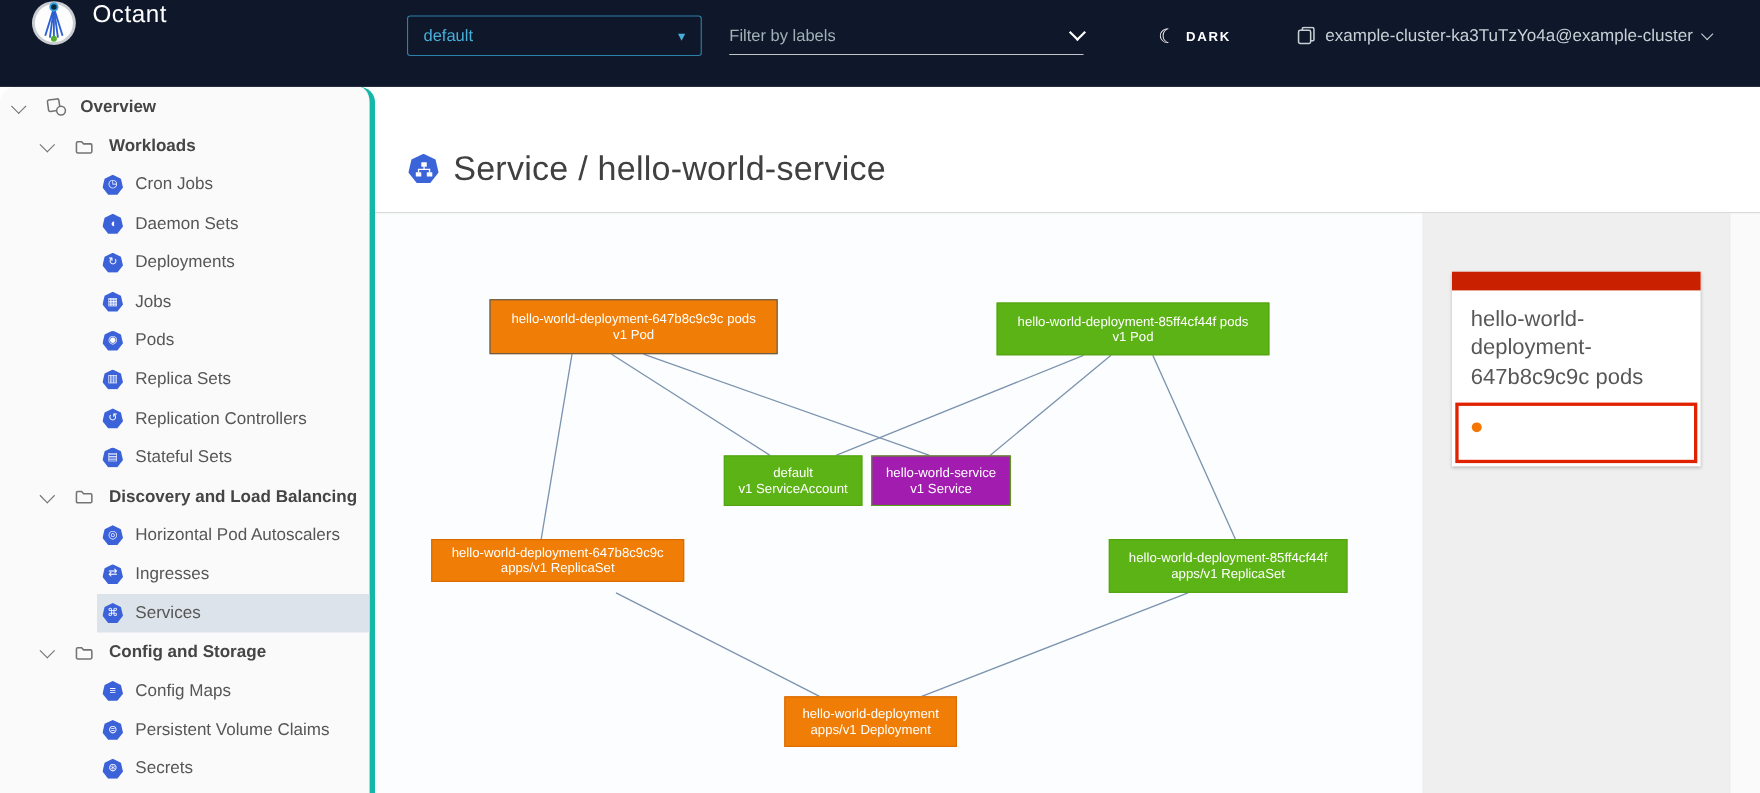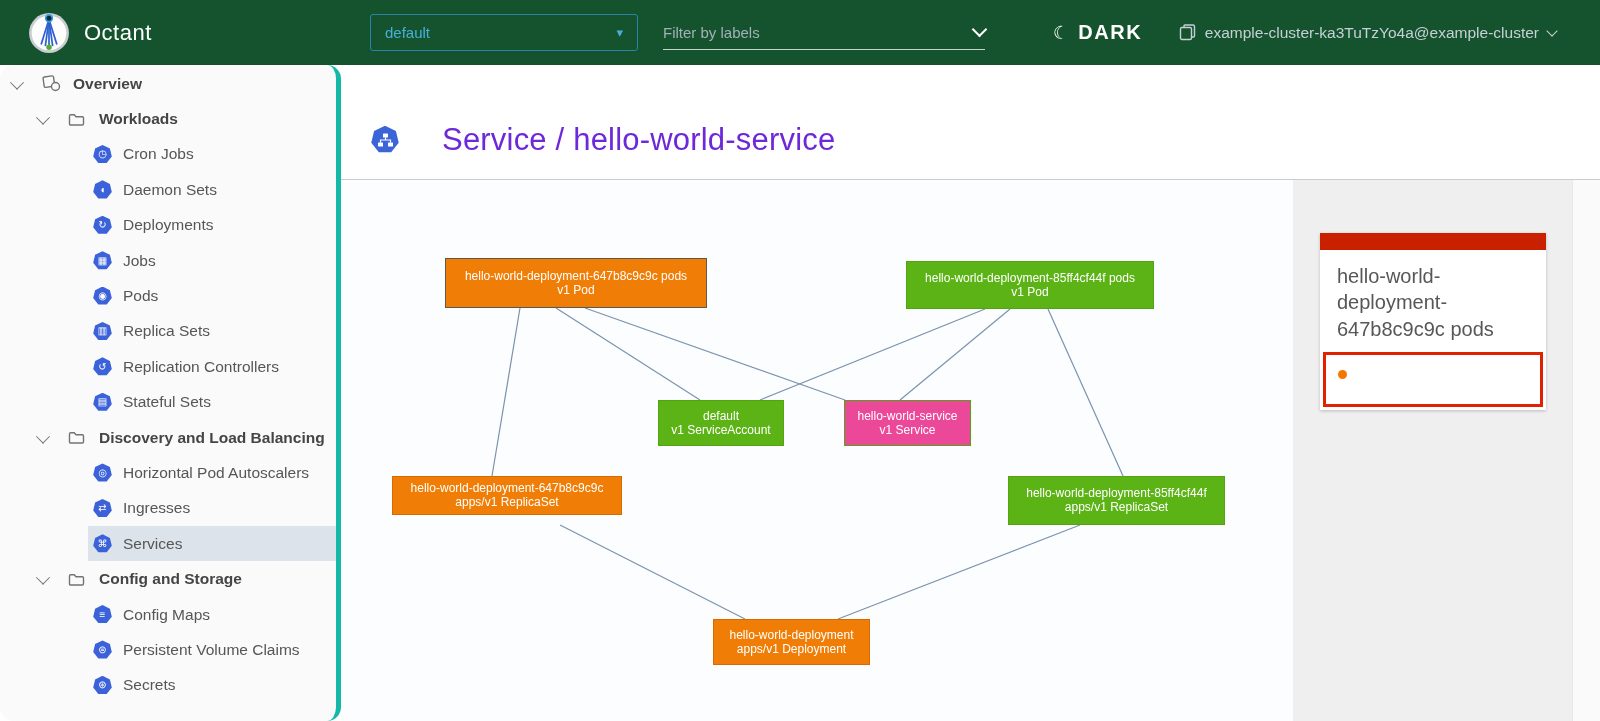--- a/index.html
+++ b/index.html
@@ -3,43 +3,43 @@
 <meta charset="utf-8">
 <style>
   html,body{margin:0;padding:0;}
   body{
     width:1600px;height:721px;overflow:hidden;
     font-family:"Liberation Sans",sans-serif;
     background:#ffffff;color:#454545;
   }
   
   .topbar{
-    height:65px;background:#14532d;position:relative;
-    display:flex;align-items:center;
+    height:79px;background:#0f172a;position:relative;
+    display:flex;
   }
   .logo{width:42px;height:42px;margin-left:28px;flex:0 0 auto;}
   .app-title{color:#fff;font-size:22px;letter-spacing:.5px;margin-left:14px;font-weight:400;}
   .ns-select{
     position:absolute;left:370px;top:14px;width:268px;height:37px;
     border:1px solid #2d82aa;border-radius:3px;box-sizing:border-box;
     display:flex;align-items:center;padding:0 14px;cursor:pointer;
   }
   .ns-select .ns-value{color:#49afd9;font-size:15px;}
   .ns-select .caret{margin-left:auto;color:#49afd9;font-size:13px;line-height:1;}
   .filter-box{
     position:absolute;left:663px;top:15px;width:322px;height:35px;
     border-bottom:1px solid rgba(255,255,255,.75);
     display:flex;align-items:center;box-sizing:border-box;cursor:text;
   }
   .filter-box .ph{color:#a3b1b7;font-size:15px;}
   .chev-w{width:9px;height:9px;border-right:2px solid #fff;border-bottom:2px solid #fff;
     transform:rotate(45deg);margin-left:auto;margin-bottom:6px;}
   .theme-toggle{position:absolute;left:1053px;top:0;height:65px;display:flex;align-items:center;cursor:pointer;}
   .moon{color:#fff;font-size:18px;margin-right:9px;}
-  .theme-label{color:#fff;font-size:20px;font-weight:700;letter-spacing:1.6px;}
+  .theme-label{color:#fff;font-size:12px;font-weight:700;letter-spacing:1.6px;}
   .context-sel{position:absolute;right:44px;top:0;height:65px;display:flex;align-items:center;gap:9px;cursor:pointer;}
   .context-label{color:#c6d0d5;font-size:15.5px;}
   .chev-s{width:7px;height:7px;border-right:1.6px solid #c6d0d5;border-bottom:1.6px solid #c6d0d5;
     transform:rotate(45deg);margin-bottom:4px;}
   
   .shell{display:flex;height:656px;}
   
   .sidebar{width:341px;flex:0 0 341px;background:#fafafa;border-right:5px solid #14b8a6;
     box-sizing:border-box;padding-top:1px;overflow:hidden;border-radius:14px;}
   .srow{height:35.4px;display:flex;align-items:center;font-size:15.5px;color:#565656;cursor:pointer;}
@@ -56,21 +56,21 @@
   .srow .slabel{margin-left:11px;white-space:nowrap;}
   .srow.root .slabel,.srow.group .slabel{font-weight:700;color:#454545;}
   .srow.selected{background:linear-gradient(to right,rgba(0,0,0,0) 88px,#dce3ea 88px);}
   
   .main{flex:1;display:flex;flex-direction:column;min-width:0;background:#fff;}
   .main-head{border-bottom:1px solid #cccccc;}
   .title-row{display:flex;align-items:center;gap:13px;padding:36px 0 0 30px;}
   .res-icon{width:28px;height:28px;background:#3a64d8;flex:0 0 auto;
     clip-path:polygon(50% 0%,89% 19%,99% 61%,72% 95%,28% 95%,1% 61%,11% 19%);
     display:flex;align-items:center;justify-content:center;}
-  .page-title{font-size:31px;font-weight:400;color:#6d28d9;letter-spacing:.2px;margin-left:30px;}
+  .page-title{font-size:31px;font-weight:400;color:#404040;letter-spacing:.2px;}
   .tabs{display:flex;gap:33px;padding-left:28px;margin-top:17px;}
   .tab{font-size:16.5px;color:#737373;padding:0 2px 12px;position:relative;cursor:pointer;}
   .tab.active{color:#313131;}
   .tab.active::after{content:"";position:absolute;left:0;right:0;bottom:-1px;height:3px;background:#1792d1;}
   
   .content{flex:1;display:flex;min-height:0;}
   .graph{flex:1;position:relative;background:#fcfdfe;min-width:0;}
   .graph svg{position:absolute;left:0;top:0;}
   .gnode{position:absolute;box-sizing:border-box;display:flex;flex-direction:column;
     align-items:center;justify-content:center;color:#fff;font-size:12px;line-height:14px;
@@ -267,21 +267,21 @@
             <div>v1 Pod</div>
           </div>
           <div class="gnode" style="left: 565px; top: 81px; width: 248px; height: 48px; background: rgb(92, 179, 21); border: 1px solid rgb(84, 164, 18);">
             <div>hello-world-deployment-85ff4cf44f pods</div>
             <div>v1 Pod</div>
           </div>
           <div class="gnode" style="left: 317px; top: 220px; width: 126px; height: 46px; background: rgb(92, 179, 21); border: 1px solid rgb(84, 164, 18);">
             <div>default</div>
             <div>v1 ServiceAccount</div>
           </div>
-          <div class="gnode" style="left: 503px; top: 220px; width: 127px; height: 46px; background: #ec4899; border: 1px solid rgb(84, 164, 18);">
+          <div class="gnode" style="left: 451px; top: 220px; width: 127px; height: 46px; background: #a21caf; border: 1px solid rgb(84, 164, 18);">
             <div>hello-world-service</div>
             <div>v1 Service</div>
           </div>
           <div class="gnode" style="left: 51px; top: 296px; width: 230px; height: 39px; background: rgb(240, 125, 5); border: 1px solid rgb(216, 106, 0);">
             <div>hello-world-deployment-647b8c9c9c</div>
             <div>apps/v1 ReplicaSet</div>
           </div>
           <div class="gnode" style="left: 667px; top: 296px; width: 217px; height: 49px; background: rgb(92, 179, 21); border: 1px solid rgb(84, 164, 18);">
             <div>hello-world-deployment-85ff4cf44f</div>
             <div>apps/v1 ReplicaSet</div>

